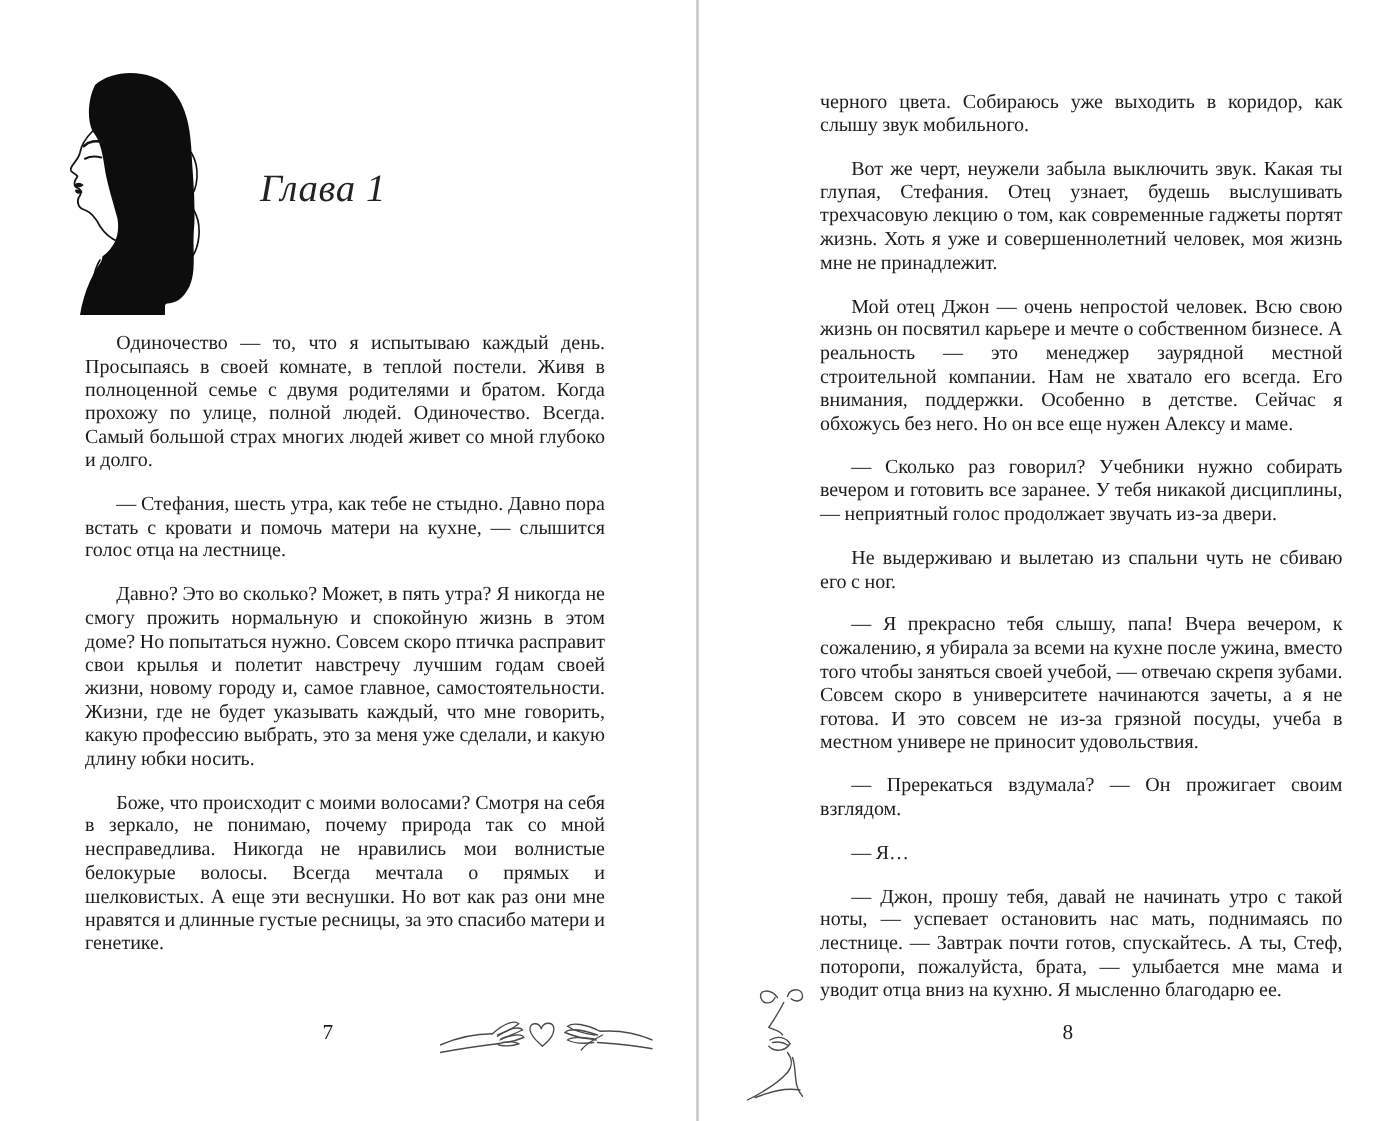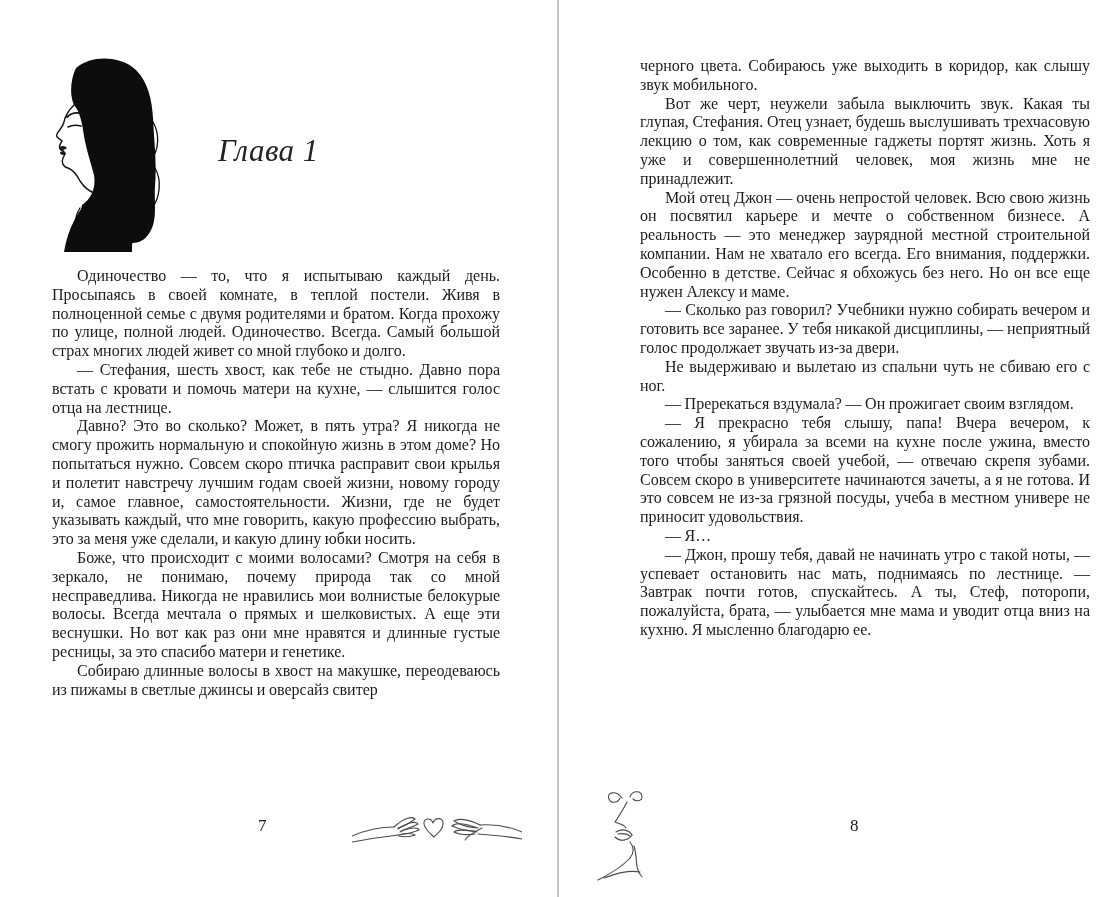--- a/index.html
+++ b/index.html
@@ -15,38 +15,38 @@
 
   .spine-divider {
     position: absolute;
     left: 557px; top: 0;
     width: 2px; height: 897px;
     background: #c6c6c6;
   }
 
   .chapter-title {
     position: absolute;
-    left: 218px; top: 133px;
+    left: 208px; top: 133px;
     font-style: italic;
     font-size: 31px;
     letter-spacing: 0.5px;
     color: #232323;
   }
 
   .body-text {
     position: absolute;
     font-size: 16px;
     line-height: 18.8px;
     text-align: justify;
     word-spacing: -0.4px;
   }
-  .left-body  { left: 52px;  top: 267px; width: 448px; }
+  .left-body  { left: 52px;  top: 250px; width: 448px; }
   .right-body { left: 640px; top: 57px;  width: 450px; }
 
-  .para { margin: 0; }
+  .para { margin: 16px; }
   .para.indent { text-indent: 25px; }
 
   .page-number {
     position: absolute;
     font-size: 17px;
     color: #1c1c1c;
   }
   .page-number.left  { left: 258px; top: 816px; }
   .page-number.right { left: 850px; top: 816px; }
 
@@ -86,24 +86,23 @@
       <path fill="none" stroke="#151515" stroke-width="2" stroke-linecap="round" d="M31 61 C35 57 41 56 46 58"></path>
       <path fill="none" stroke="#151515" stroke-width="1.6" stroke-linecap="round" d="M32 71 C36 69 41 69 45 70"></path>
       <path fill="#151515" d="M23 92 C26 89 29 90 31 92 C29 94 25 95 23 92 Z"></path>
       <path fill="#151515" d="M24 96 C27 95 30 96 30 98 C27 100 24 99 24 96 Z"></path>
     </svg>
 
     <div class="chapter-title">Глава 1</div>
 
     <div class="body-text left-body">
         <div class="para indent">Одиночество — то, что я испытываю каждый день. Просыпаясь в своей комнате, в теплой постели. Живя в полноценной семье с двумя родителями и братом. Когда прохожу по улице, полной людей. Одиночество. Всегда. Самый большой страх многих людей живет со мной глубоко и долго.</div>
-        <div class="para indent">— Стефания, шесть хвост, как тебе не стыдно. Давно пора встать с кровати и помочь матери на кухне, — слышится голос отца на лестнице.</div>
+        <div class="para indent">— Стефания, шесть утра, как тебе не стыдно. Давно пора встать с кровати и помочь матери на кухне, — слышится голос отца на лестнице.</div>
         <div class="para indent">Давно? Это во сколько? Может, в пять утра? Я никогда не смогу прожить нормальную и спокойную жизнь в этом доме? Но попытаться нужно. Совсем скоро птичка расправит свои крылья и полетит навстречу лучшим годам своей жизни, новому городу и, самое главное, самостоятельности. Жизни, где не будет указывать каждый, что мне говорить, какую профессию выбрать, это за меня уже сделали, и какую длину юбки носить.</div>
         <div class="para indent">Боже, что происходит с моими волосами? Смотря на себя в зеркало, не понимаю, почему природа так со мной несправедлива. Никогда не нравились мои волнистые белокурые волосы. Всегда мечтала о прямых и шелковистых. А еще эти веснушки. Но вот как раз они мне нравятся и длинные густые ресницы, за это спасибо матери и генетике.</div>
-        <div class="para indent">Собираю длинные волосы в хвост на макушке, переодеваюсь из пижамы в светлые джинсы и оверсайз свитер</div>
       </div>
 
     <div class="page-number left">7</div>
 
     <svg class="sketch-hands" viewBox="0 0 170 44" xmlns="http://www.w3.org/2000/svg">
       <g fill="none" stroke="#4a4a4a" stroke-width="1.1" stroke-linecap="round">
         <path d="M0 30 C14 24 28 21 42 21"></path>
         <path d="M0 36 C16 33 30 31 46 29"></path>
         <path d="M42 21 C52 12 60 10 63 13 C58 17 52 20 46 22"></path>
         <path d="M46 23 C56 16 64 15 66 18 C60 21 54 23 49 25"></path>
@@ -123,22 +122,22 @@
   <div class="spine-divider"></div>
 
   <div>
 
     <div class="body-text right-body">
         <div class="para">черного цвета. Собираюсь уже выходить в коридор, как слышу звук мобильного.</div>
         <div class="para indent">Вот же черт, неужели забыла выключить звук. Какая ты глупая, Стефания. Отец узнает, будешь выслушивать трехчасовую лекцию о том, как современные гаджеты портят жизнь. Хоть я уже и совершеннолетний человек, моя жизнь мне не принадлежит.</div>
         <div class="para indent">Мой отец Джон — очень непростой человек. Всю свою жизнь он посвятил карьере и мечте о собственном бизнесе. А реальность — это менеджер заурядной местной строительной компании. Нам не хватало его всегда. Его внимания, поддержки. Особенно в детстве. Сейчас я обхожусь без него. Но он все еще нужен Алексу и маме.</div>
         <div class="para indent">— Сколько раз говорил? Учебники нужно собирать вечером и готовить все заранее. У тебя никакой дисциплины, — неприятный голос продолжает звучать из-за двери.</div>
         <div class="para indent">Не выдерживаю и вылетаю из спальни чуть не сбиваю его с ног.</div>
+        <div class="para indent">— Я прекрасно тебя слышу, папа! Вчера вечером, к сожалению, я убирала за всеми на кухне после ужина, вместо того чтобы заняться своей учебой, — отвечаю скрепя зубами. Совсем скоро в университете начинаются зачеты, а я не готова. И это совсем не из-за грязной посуды, учеба в местном универе не приносит удовольствия.</div>
         <div class="para indent">— Пререкаться вздумала? — Он прожигает своим взглядом.</div>
-        <div class="para indent">— Я прекрасно тебя слышу, папа! Вчера вечером, к сожалению, я убирала за всеми на кухне после ужина, вместо того чтобы заняться своей учебой, — отвечаю скрепя зубами. Совсем скоро в университете начинаются зачеты, а я не готова. И это совсем не из-за грязной посуды, учеба в местном универе не приносит удовольствия.</div>
         <div class="para indent">— Я…</div>
         <div class="para indent">— Джон, прошу тебя, давай не начинать утро с такой ноты, — успевает остановить нас мать, поднимаясь по лестнице. — Завтрак почти готов, спускайтесь. А ты, Стеф, поторопи, пожалуйста, брата, — улыбается мне мама и уводит отца вниз на кухню. Я мысленно благодарю ее.</div>
       </div>
 
     <svg class="sketch-face" viewBox="0 0 72 95" xmlns="http://www.w3.org/2000/svg">
       <g fill="none" stroke="#4a4a4a" stroke-width="1.1" stroke-linecap="round">
         <path d="M26 10 C20 2 10 4 13 11 C15 16 22 15 24 10"></path>
         <path d="M34 9 C36 2 46 2 46 9 C46 13 40 14 37 11"></path>
         <path d="M31 14 C27 22 23 28 19 34 C23 36 28 36 30 40"></path>
         <path d="M20 44 C26 40 33 42 36 47"></path>

